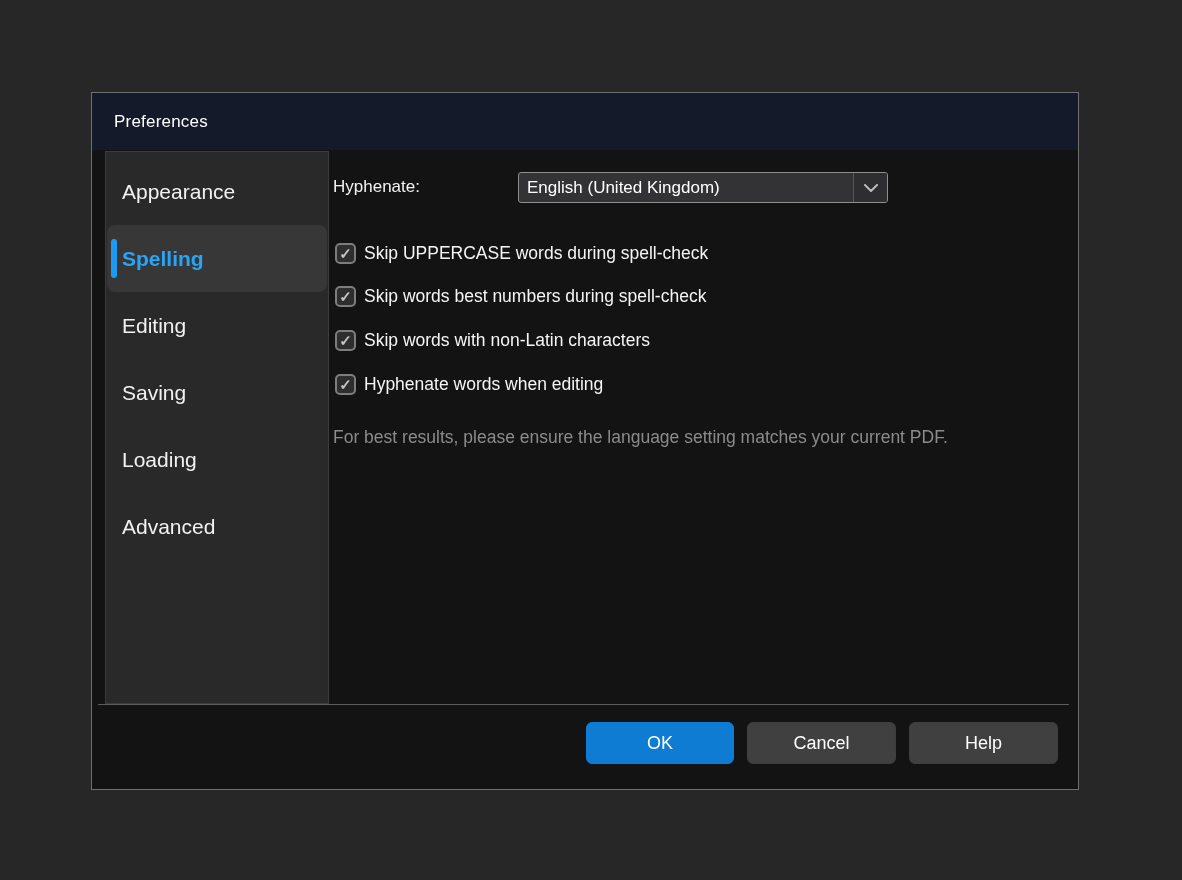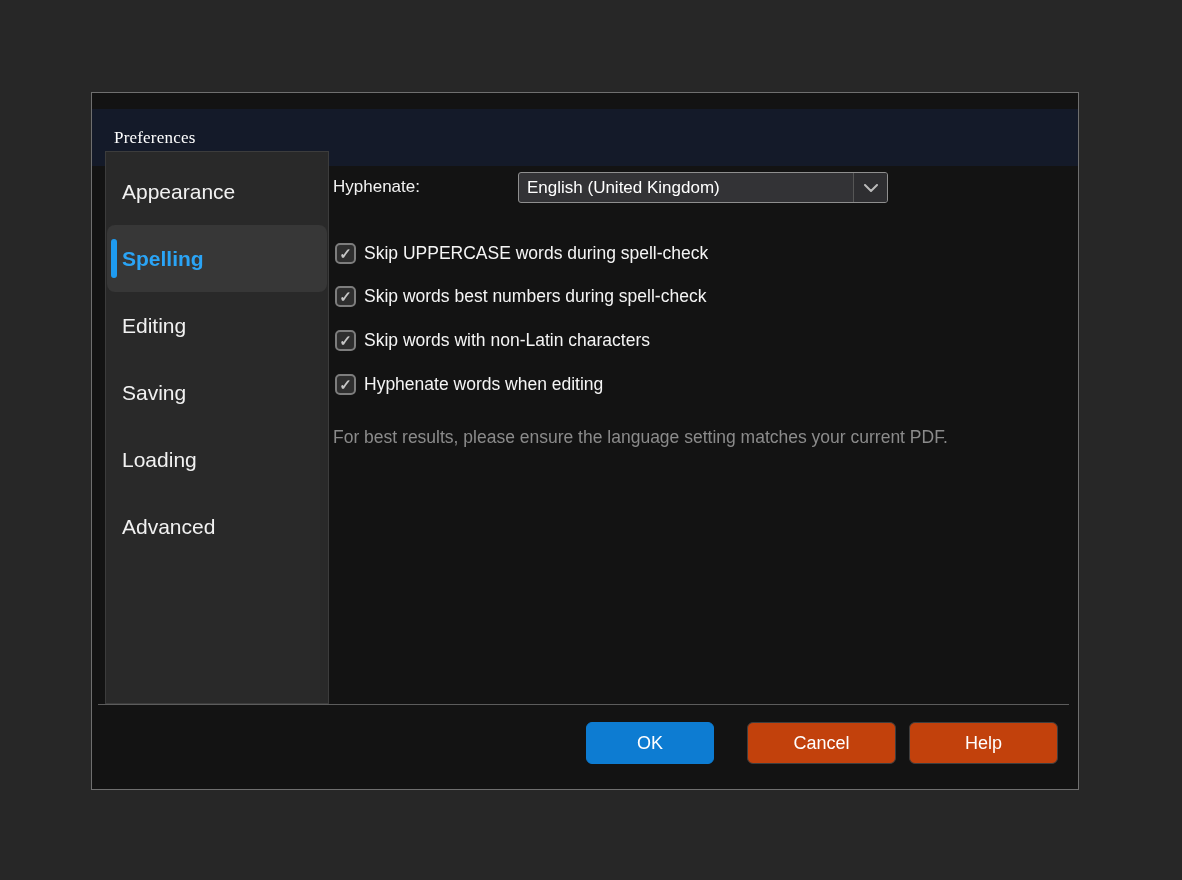--- a/index.html
+++ b/index.html
@@ -15,30 +15,29 @@
   .dialog {
     position: absolute;
     left: 91px; top: 92px;
     width: 988px; height: 698px;
     background: #131313;
     border: 1px solid #6f6f6f;
   }
 
   .titlebar {
     position: absolute;
-    left: 0; top: 16px; right: 0;
+    left: 0; top: 0; right: 0;
     height: 57px;
     background: #141a29;
     display: flex;
     align-items: center;
     padding-left: 22px;
     color: #ffffff;
     font-size: 17px;
     letter-spacing: 0.2px;
-    font-family: Liberation Serif, serif;
   }
 
   
   .sidebar {
     position: absolute;
     left: 13px; top: 58px;
     width: 224px; height: 553px;
     background: #292929;
     border: 1px solid #3c3c3c;
     padding-top: 6px;
@@ -156,34 +155,34 @@
     background: #5c5c5c;
   }
 
   
   .btn {
     position: absolute;
     top: 629px;
     height: 42px;
     border-radius: 6px;
     border: 1px solid #3e3e3e;
-    background: #c2410c;
+    background: #404040;
     color: #ffffff;
     font-size: 18px;
     font-family: "Liberation Sans", sans-serif;
     display: flex;
     align-items: center;
     justify-content: center;
     cursor: default;
   }
   .btn.primary {
     background: #0d7cd2;
     border-color: #0d7cd2;
   }
-  .btn-ok     { left: 494px; width: 128px; }
+  .btn-ok     { left: 494px; width: 148px; }
   .btn-cancel { left: 655px; width: 149px; }
   .btn-help   { left: 817px; width: 149px; }
 </style>
 </head>
 <body>
 
 <div class="dialog">
 
   <div class="titlebar">
     <span>Preferences</span>

